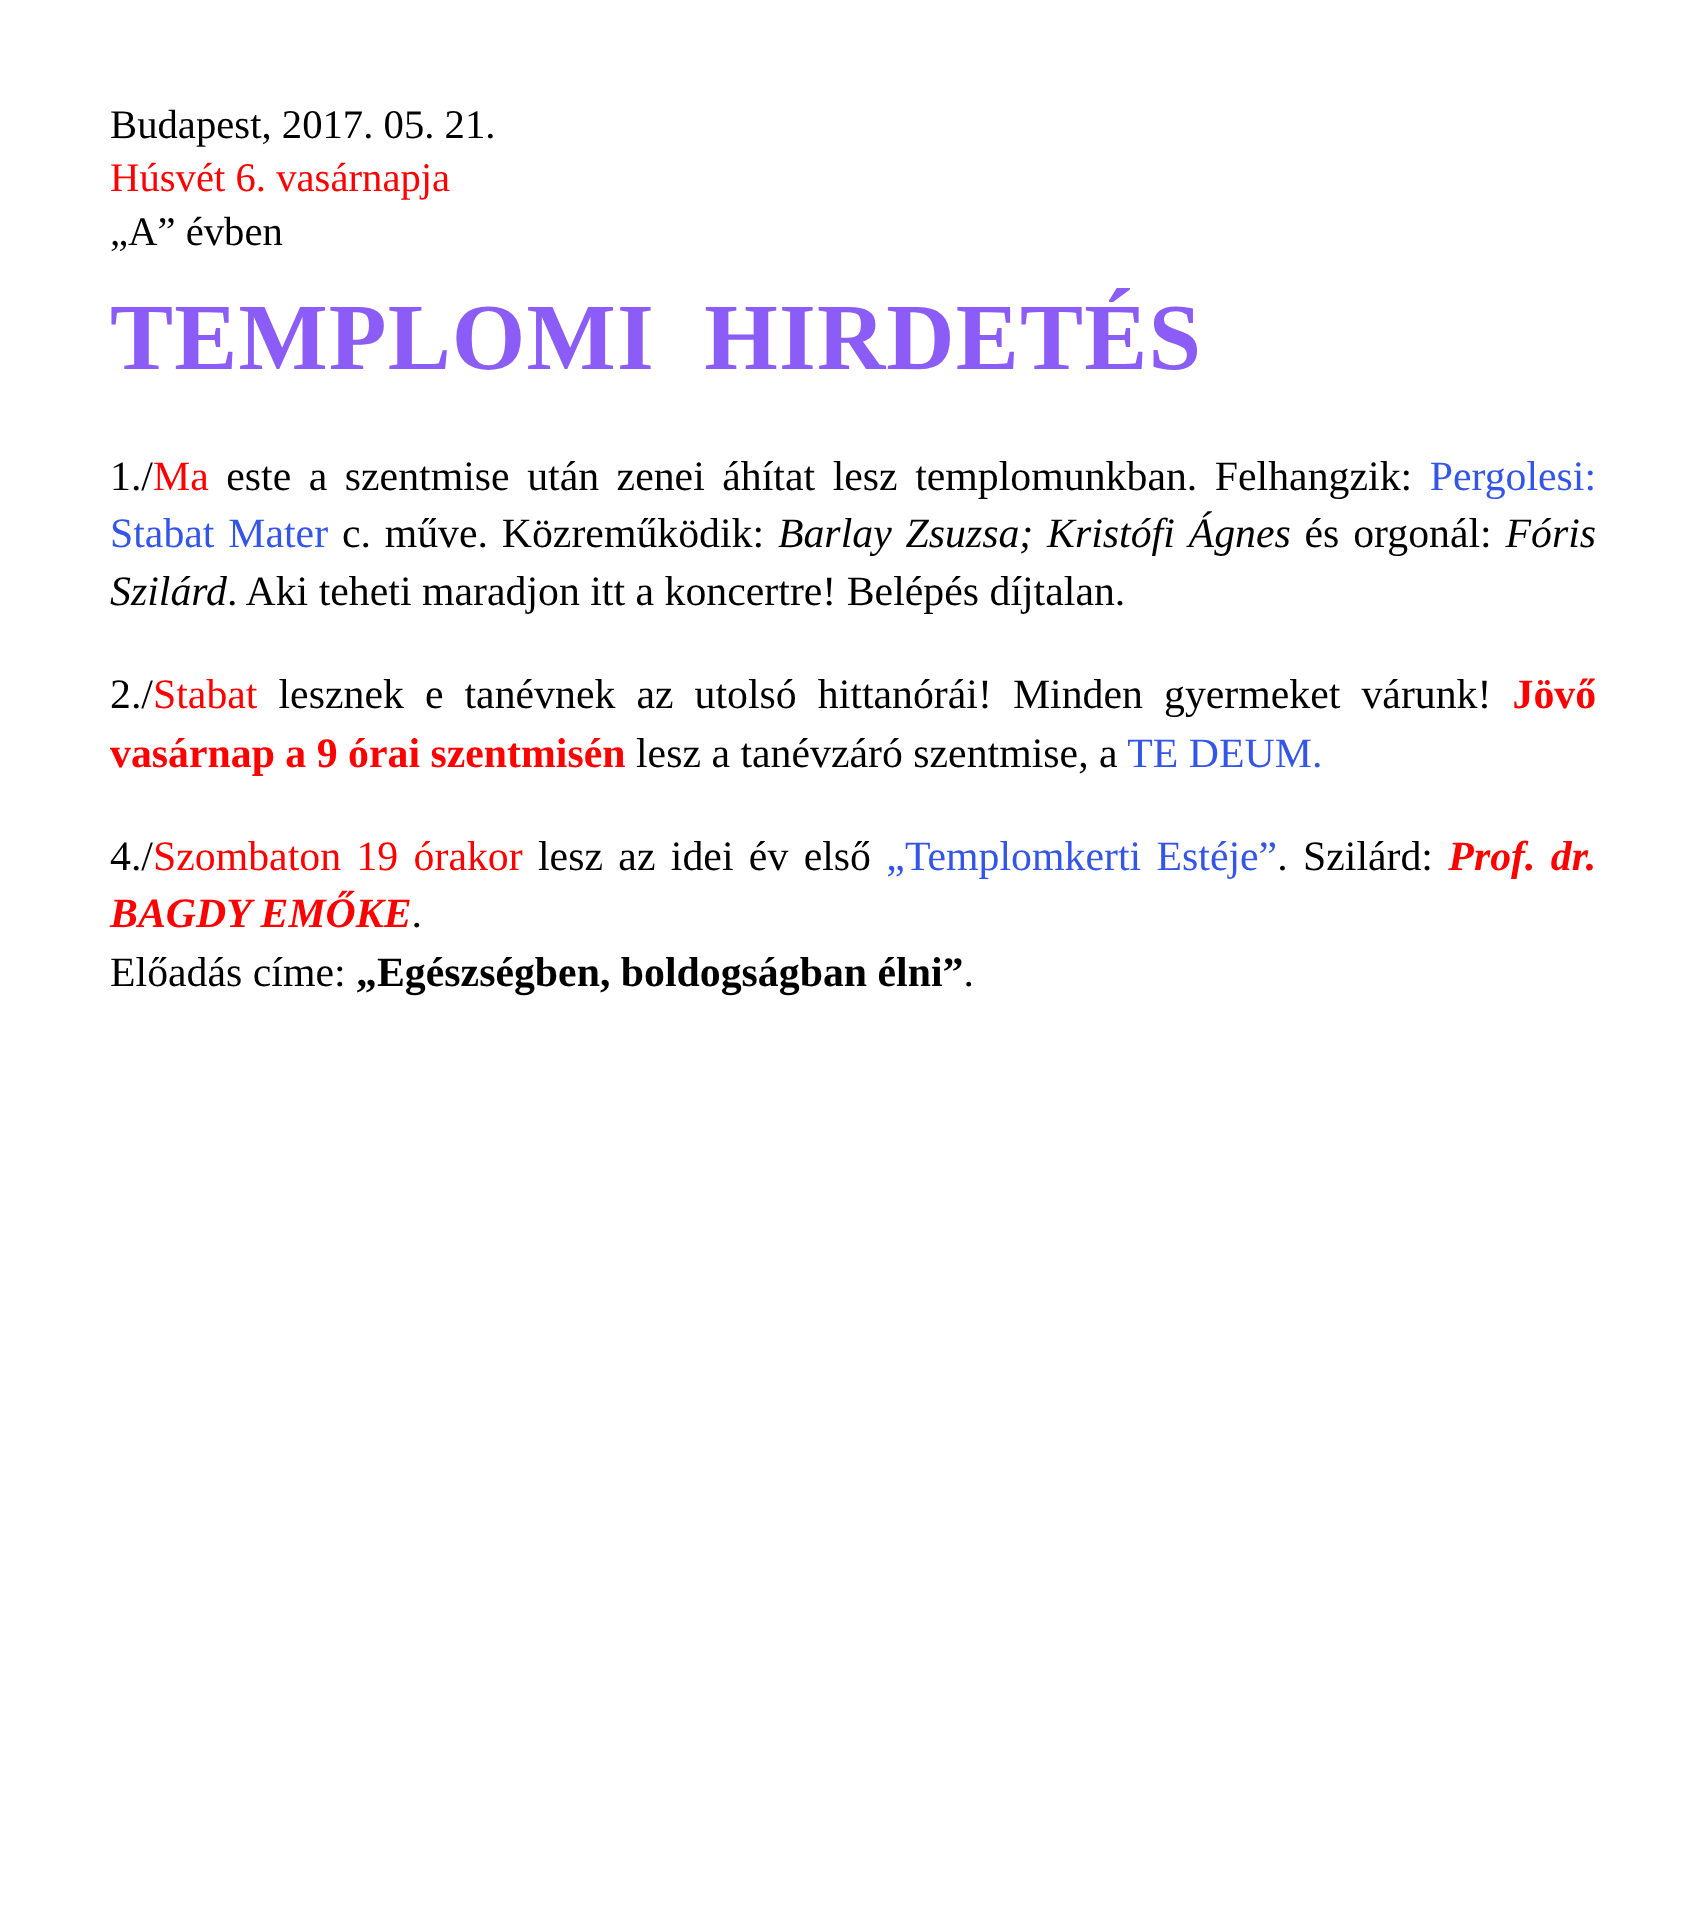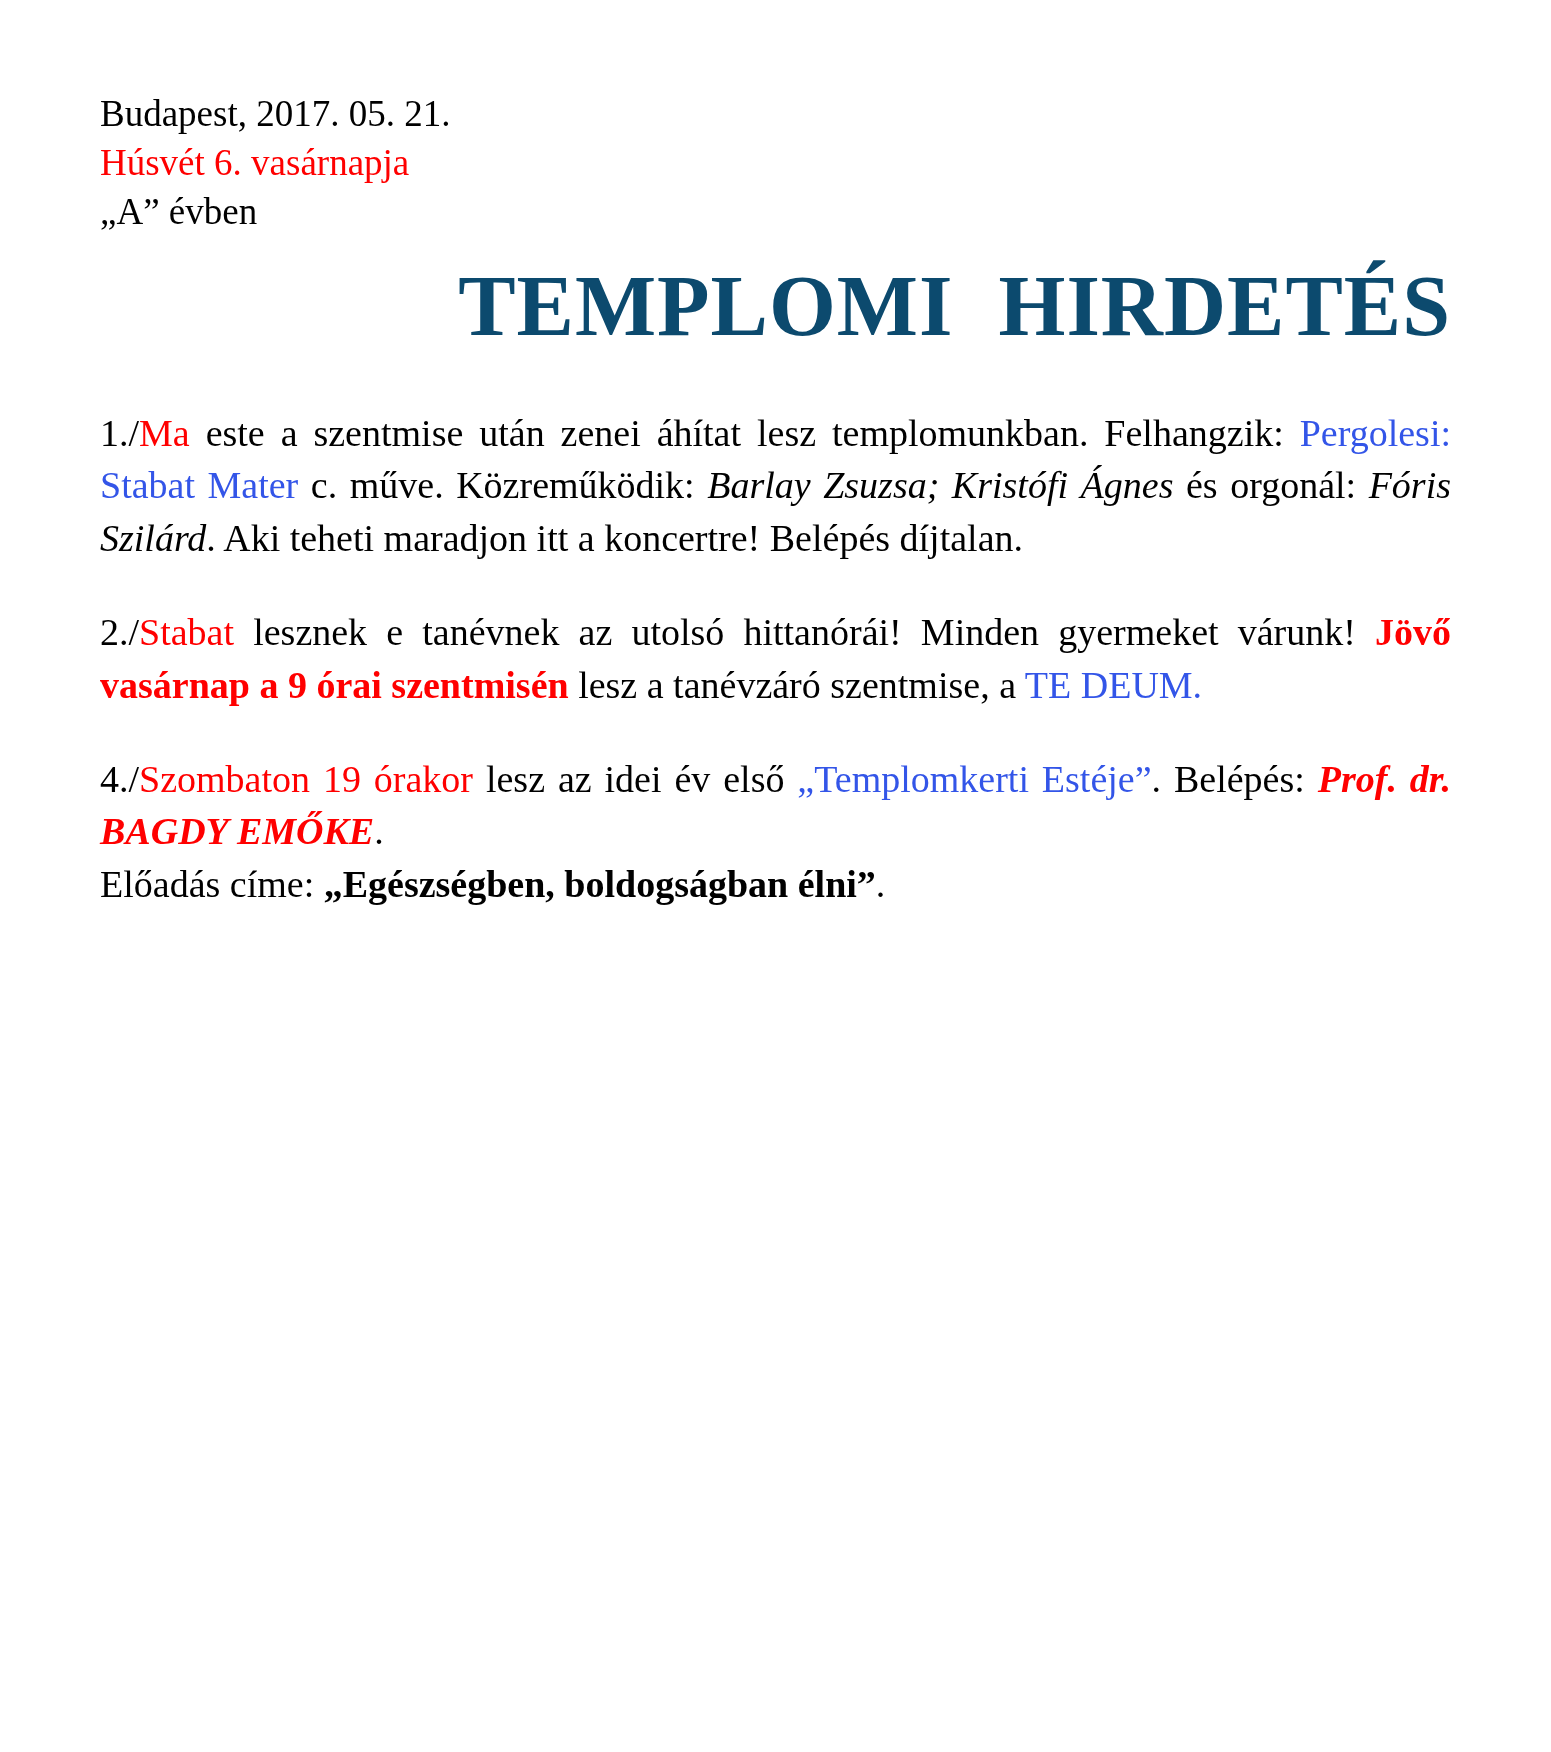--- a/index.html
+++ b/index.html
@@ -21,22 +21,22 @@
     width: 1551px;
   }
   .header-line {
     font-size: 37px;
     line-height: 1.32;
     white-space: pre;
   }
   .red { color: #ff0000; }
   .blue { color: #3355e8; }
   .title {
-    text-align: right;
-    color: #0c4a6e;
+    text-align: left;
+    color: #8b5cf6;
     font-size: 86px;
     font-weight: bold;
     letter-spacing: 1px;
     margin-top: 22px;
     margin-bottom: 0;
     line-height: 1.12;
     white-space: pre;
   }
   .body-block {
     margin-top: 52px;
@@ -77,18 +77,18 @@
     <p class="para">
       <span>1./</span><span class="red">Ma</span><span> este a szentmise után zenei áhítat lesz templomunkban. Felhangzik: </span><span class="blue">Pergolesi: Stabat Mater</span><span> c. műve. Közreműködik: </span><span class="ital">Barlay Zsuzsa; Kristófi Ágnes</span><span> és orgonál: </span><span class="ital">Fóris Szilárd</span><span>. Aki teheti maradjon itt a koncertre! Belépés díjtalan.</span>
     </p>
 
     <p class="para">
       <span>2./</span><span class="red">Stabat</span><span> lesznek e tanévnek az utolsó hittanórái! Minden gyermeket várunk! </span><span class="bold-red">Jövő vasárnap a 9 órai szentmisén</span><span> lesz a tanévzáró szentmise, a </span><span class="blue">TE DEUM.</span>
     </p>
 
 
     <p class="para">
-      <span>4./</span><span class="red">Szombaton 19 órakor</span><span> lesz az idei év első </span><span class="blue">„Templomkerti Estéje”</span><span>. Belépés: </span><span class="bolditalic-red">Prof. dr. BAGDY EMŐKE</span><span>.</span>
+      <span>4./</span><span class="red">Szombaton 19 órakor</span><span> lesz az idei év első </span><span class="blue">„Templomkerti Estéje”</span><span>. Szilárd: </span><span class="bolditalic-red">Prof. dr. BAGDY EMŐKE</span><span>.</span>
       <span class="lastline-left"><span>Előadás címe: </span><span class="bold">„Egészségben, boldogságban élni”</span><span>.</span></span>
     </p>
 
   </div>
 </div>
 
 </body></html>

